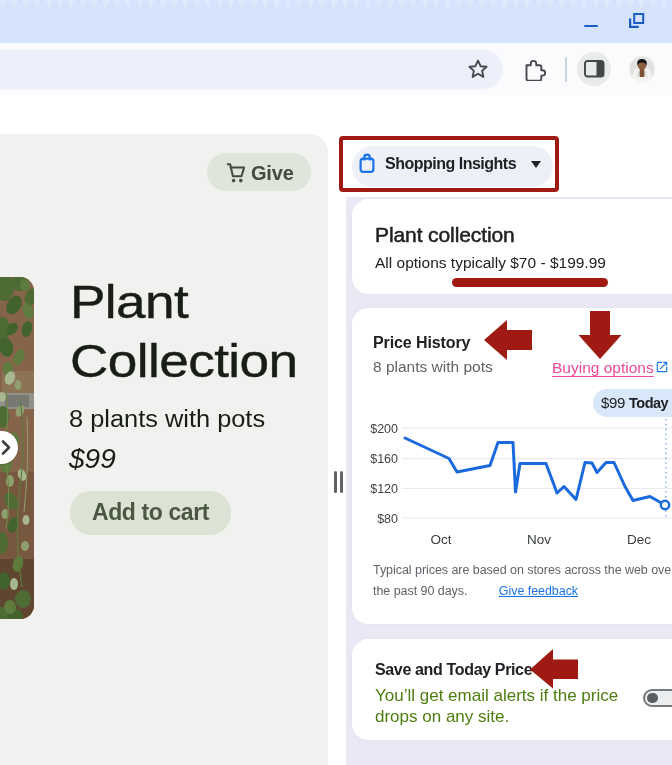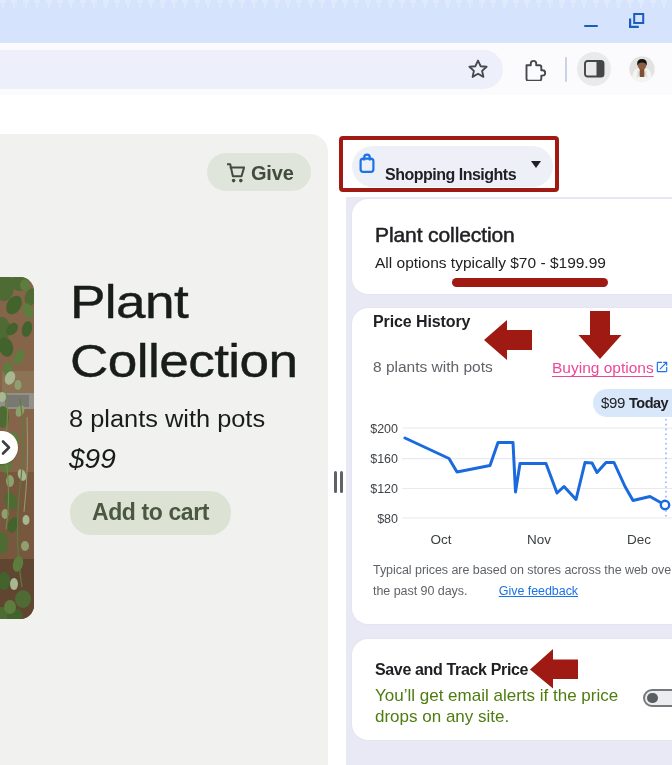--- a/index.html
+++ b/index.html
@@ -25,28 +25,28 @@
   #handle1{left:333.5px;top:471px;width:3.5px;height:22px;border-radius:2px;background:#5f6368;}
   #handle2{left:339.5px;top:471px;width:3.5px;height:22px;border-radius:2px;background:#5f6368;}
   
   #sidebg{left:346px;top:197px;width:326px;height:568px;background:#e9e9f5;}
   .card{background:#fff;border-radius:16px;box-shadow:0 0 2px rgba(60,64,67,.08);}
   #card1{left:352px;top:199px;width:348px;height:95px;}
   #card2{left:352px;top:308px;width:348px;height:316px;}
   #card3{left:352px;top:639px;width:348px;height:101px;}
   #redbox{left:339px;top:136px;width:220px;height:56px;border:4.5px solid #9e1a12;border-radius:4px;box-sizing:border-box;}
   #sipill{left:352px;top:146px;width:201px;height:41px;border-radius:21px;background:#eef0f8;}
-  #sitext{left:385px;top:155px;font-size:16px;font-weight:bold;color:#202124;letter-spacing:-0.5px;margin-top:11px;}
+  #sitext{left:385px;top:155px;font-size:16px;font-weight:bold;color:#202124;letter-spacing:-0.5px;}
   #sicaret{left:531px;top:160.5px;width:0;height:0;border-left:5.5px solid transparent;border-right:5.5px solid transparent;border-top:7px solid #202124;}
   
   #c1title{left:375px;top:223px;font-size:21px;font-weight:400;-webkit-text-stroke:0.5px #202124;color:#202124;letter-spacing:-0.1px;}
   #c1sub{left:375px;top:254px;font-size:15.5px;color:#202124;}
   #redline{left:452px;top:277.5px;width:156px;height:9px;border-radius:4.5px;background:#9e1a12;}
   
-  #c2title{left:373px;top:313px;font-size:16px;font-weight:bold;color:#202124;letter-spacing:-0.1px;}
+  #c2title{left:373px;top:334px;font-size:16px;font-weight:bold;color:#202124;letter-spacing:-0.1px;}
   #c2sub{left:373px;top:358px;font-size:15.5px;color:#5f6368;}
   #buyopt{left:552px;top:359px;font-size:15.5px;color:#ec4899;text-decoration:underline;text-underline-offset:3px;}
   #pill99{left:593px;top:388.5px;width:110px;height:28px;border-radius:14px;background:#d9e7fb;font-size:15px;color:#202124;line-height:28px;padding-left:8px;box-sizing:border-box;letter-spacing:-0.3px;}
   #foot1{left:373px;top:560px;font-size:12.5px;line-height:21px;color:#5f6368;white-space:nowrap;letter-spacing:-0.05px;}
   #foot1 a{color:#1a73e8;text-decoration:underline;margin-left:28px;}
   
   #c3title{left:375px;top:661px;font-size:16px;font-weight:bold;color:#202124;letter-spacing:-0.35px;}
   #c3body{left:375px;top:686px;font-size:17px;line-height:20.5px;color:#4d7c0f;white-space:nowrap;}
   #toggle{left:643px;top:689px;width:46px;height:17.5px;border-radius:9px;background:#ebedee;border:2px solid #76797c;box-sizing:border-box;}
   #knob{left:647px;top:692.5px;width:10.5px;height:10.5px;border-radius:50%;background:#595e62;}
@@ -223,21 +223,21 @@
       <text x="398" y="463.2" text-anchor="end">$160</text>
       <text x="398" y="493" text-anchor="end">$120</text>
       <text x="398" y="522.5" text-anchor="end">$80</text>
       <text x="441" y="543.5" text-anchor="middle" font-size="13.5" fill="#3c4043">Oct</text>
       <text x="539" y="543.5" text-anchor="middle" font-size="13.5" fill="#3c4043">Nov</text>
       <text x="639" y="543.5" text-anchor="middle" font-size="13.5" fill="#3c4043">Dec</text>
     </g>
   </svg>
   <div id="foot1" class="abs">Typical prices are based on stores across the web over<br>the past 90 days. <a>Give feedback</a></div>
 
-  <div id="c3title" class="abs">Save and Track Price</div>
+  <div id="c3title" class="abs">Save and Today Price</div>
   <div id="c3body" class="abs">You’ll get email alerts if the price<br>drops on any site.</div>
   <div id="toggle" class="abs"></div>
   <div id="knob" class="abs"></div>
 
   <svg class="abs" style="left:0;top:0" width="672" height="765" viewBox="0 0 672 765" pointer-events="none">
     <g fill="#9e1a12">
       <polygon points="484,340 507,320 507,330 532,330 532,350 507,350 507,360"></polygon>
       <polygon points="590,311 610,311 610,335 621.5,335 600,359 578.5,335 590,335"></polygon>
       <polygon points="530,669.5 553,649 553,659.5 578,659.5 578,679 553,679 553,688.5"></polygon>
     </g>

